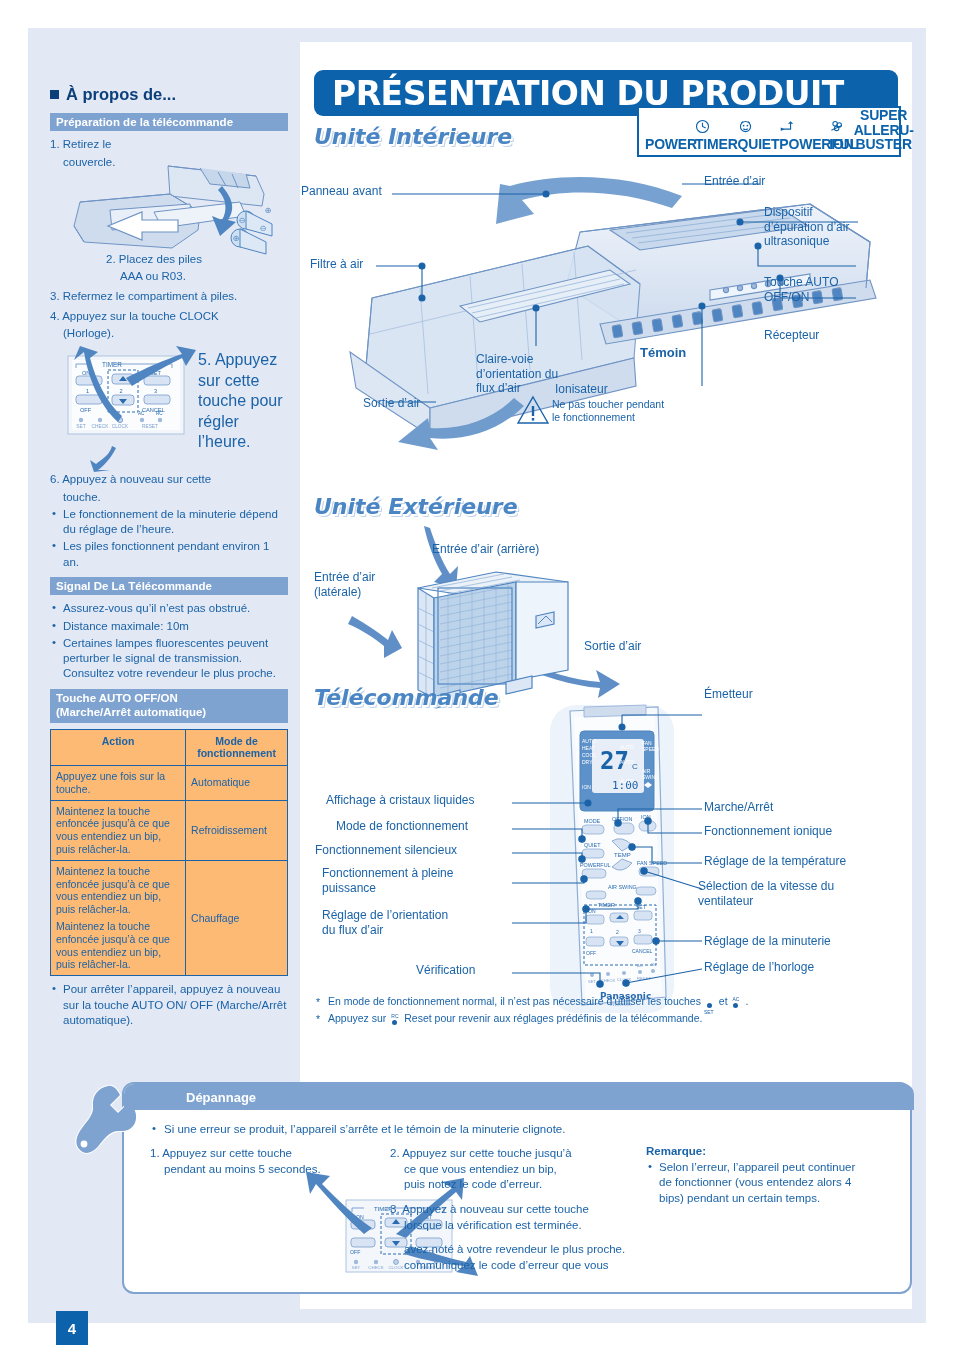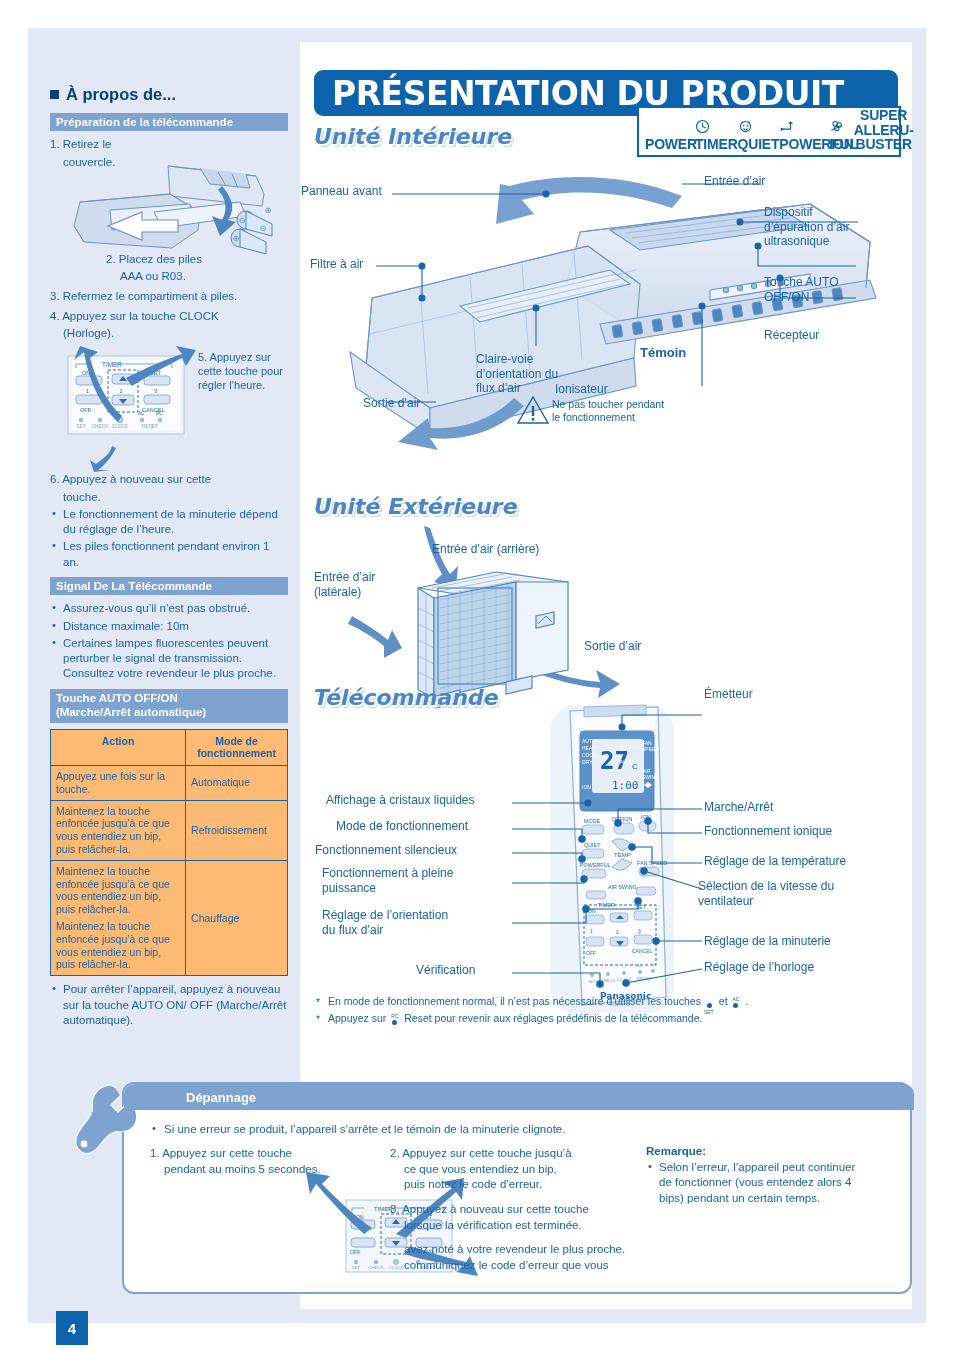--- a/index.html
+++ b/index.html
@@ -224,21 +224,21 @@
         <text x="88" y="71" font-size="4.6" fill="#2b6cb0">AC</text>
         <text x="106" y="71" font-size="4.6" fill="#2b6cb0">RC</text>
         <text x="31" y="84" font-size="4.8" fill="#7fa3d0" text-anchor="middle">SET</text>
         <text x="50" y="84" font-size="4.8" fill="#7fa3d0" text-anchor="middle">CHECK</text>
         <text x="70" y="84" font-size="4.8" fill="#7fa3d0" text-anchor="middle">CLOCK</text>
         <text x="100" y="84" font-size="4.8" fill="#7fa3d0" text-anchor="middle">RESET</text>
 
         <path d="M68 78 C48 60 38 32 34 8 L24 16 L30 2 L48 8 L40 14 C46 36 56 58 72 72 Z" fill="#4f85c0"></path>
         <path d="M76 34 C96 24 114 16 132 10 L126 2 L146 6 L136 22 L132 14 C116 22 98 32 82 42 Z" fill="#4f85c0"></path>
       </svg>
-      <div class="lbl" style="position:absolute; left:148px; top:6px; width:92px; font-size:11px; line-height:1.28;">5. Appuyez sur cette touche pour régler l’heure.</div>
+      <div class="lbl" style="position:absolute; left:148px; top:6px; width:92px; font-size:16px; line-height:1.28;">5. Appuyez sur cette touche pour régler l’heure.</div>
     </div>
 
     <svg style="margin-top:-8px;" width="238" height="26" viewBox="0 0 238 26">
       <path d="M66 2 C62 10 56 18 48 24 L60 24 L44 26 L40 14 L46 18 C54 12 60 8 62 0 Z" fill="#4f85c0"></path>
     </svg>
 
     <div class="li">6. Appuyez à nouveau sur cette</div>
     <div class="li ind">touche.</div>
     <ul class="dots">
       <li>Le fonctionnement de la minuterie dépend du réglage de l’heure.</li>

